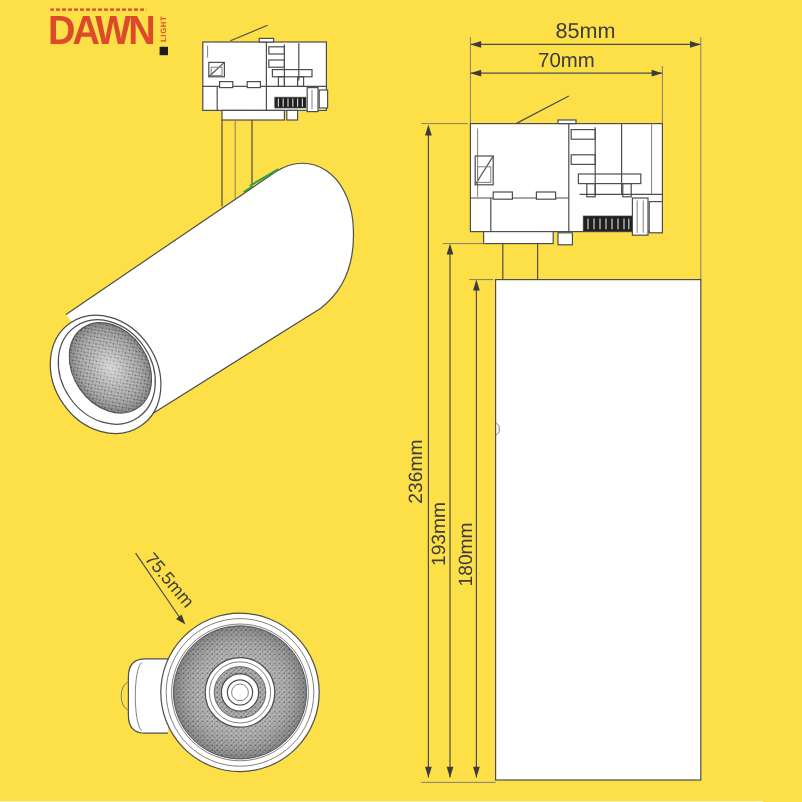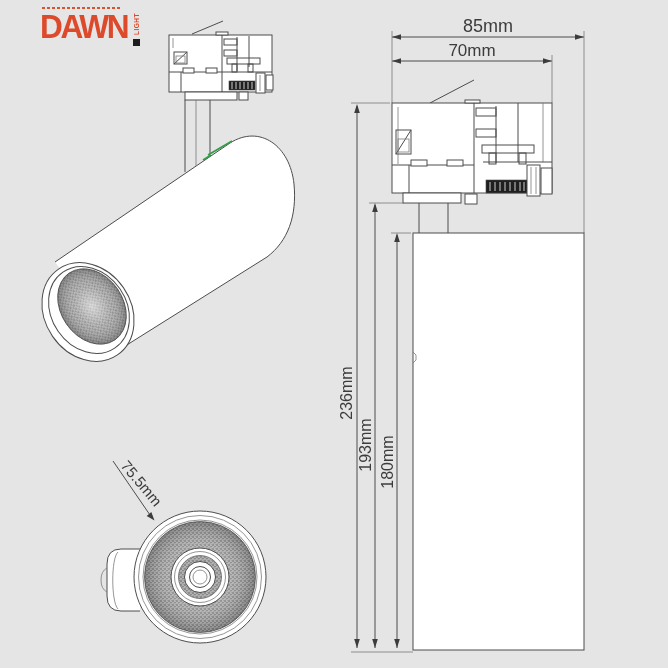--- a/index.html
+++ b/index.html
@@ -1,17 +1,17 @@
 <!DOCTYPE html>
 <html><head>
 <meta charset="utf-8">
 <style>
   html,body{margin:0;padding:0;background:#ffffff;}
   #canvas{
-    position:relative;width:668px;height:668px;background:#e5e5e5;overflow:hidden;
+    position:relative;width:668px;height:668px;background:#fde047;overflow:hidden;
     font-family:"Liberation Sans", sans-serif;
   }
   
   .logo{position:absolute;left:40px;top:5px;width:95px;height:42px;}
   .logo-micro{
     position:absolute;left:2px;top:2px;width:80px;height:2px;
     background:repeating-linear-gradient(90deg,#d9532f 0 3px,transparent 3px 5px);
   }
   .logo-row{position:absolute;left:0;top:3px;display:flex;align-items:flex-start;}
   .logo-brand{

